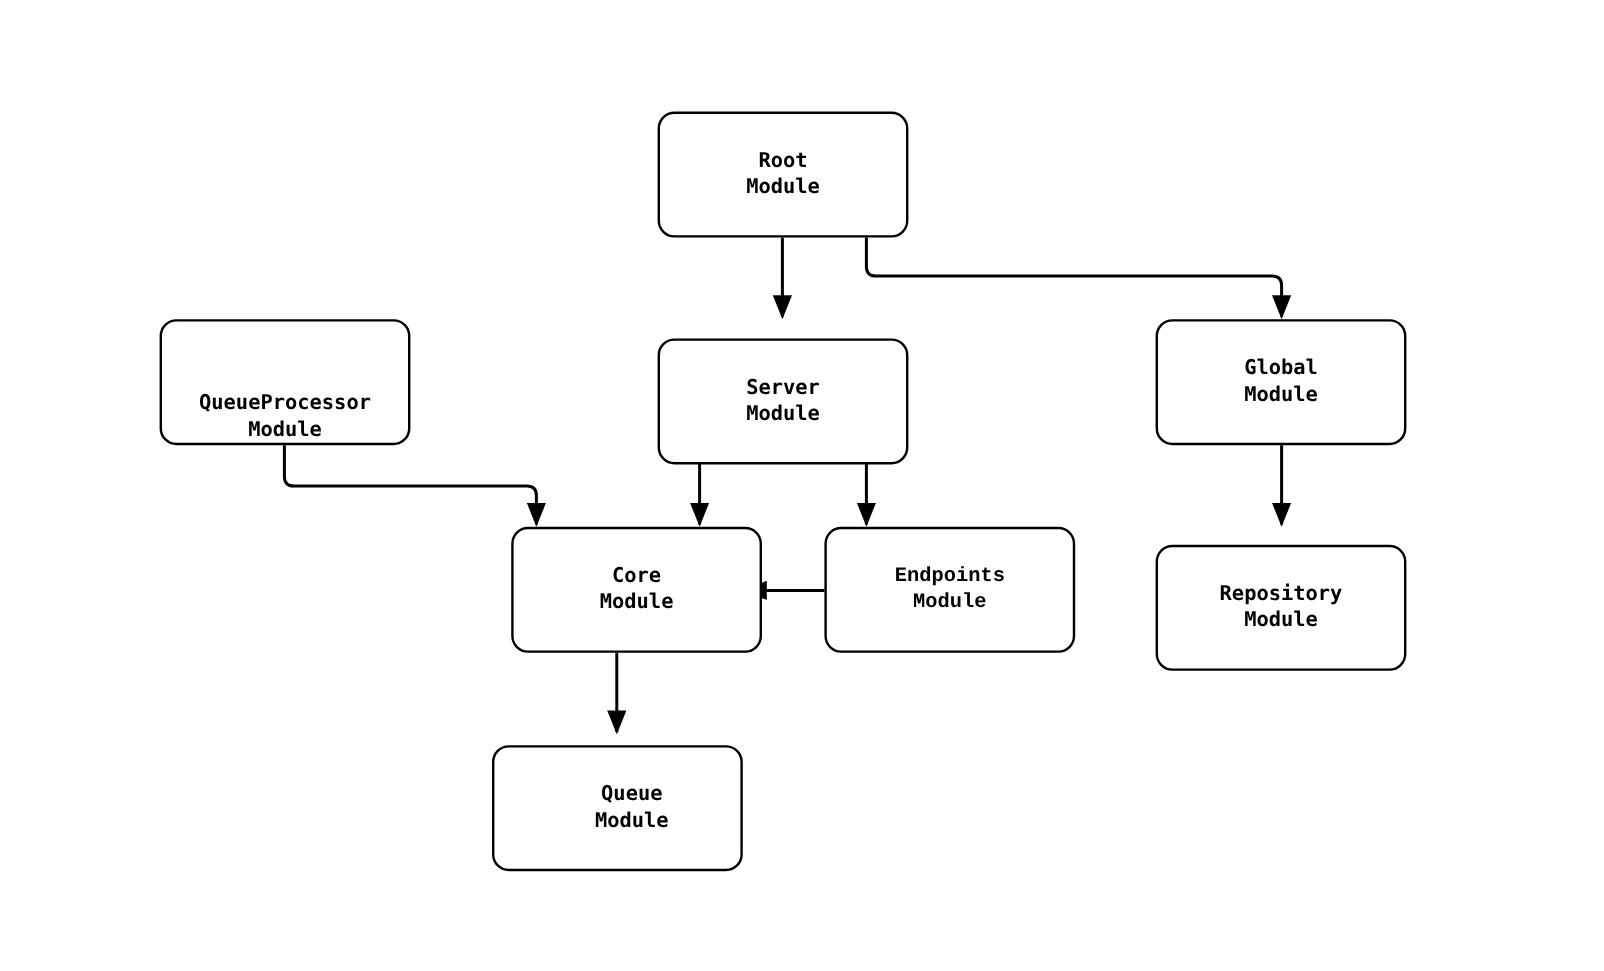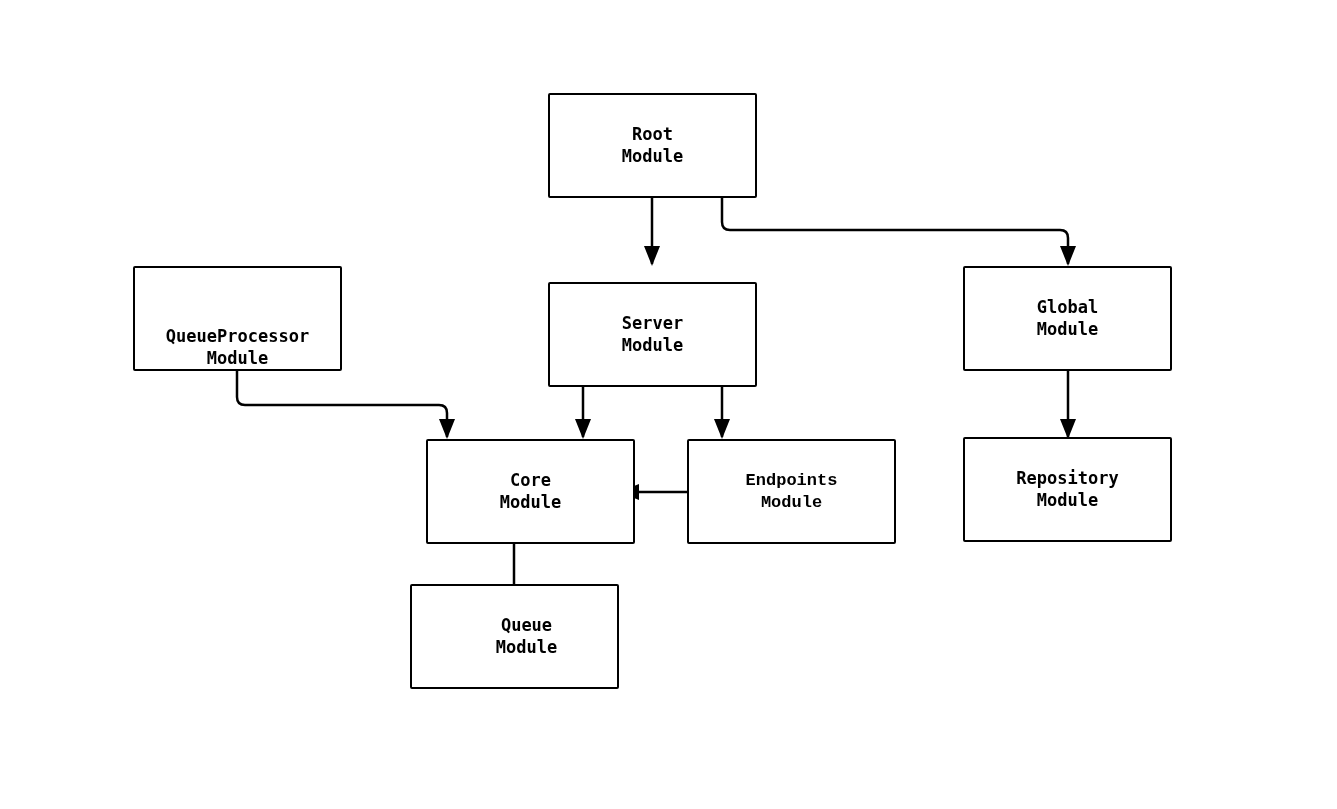--- a/index.html
+++ b/index.html
@@ -25,39 +25,39 @@
     stroke: #000000;
     stroke-width: 2.5;
   }
   .node {
     position: absolute;
     width: 209px;
     height: 105px;
     box-sizing: border-box;
     background: #ffffff;
     border: 2.5px solid #000000;
-    border-radius: 2px;
+    border-radius: 14px;
     display: flex;
     flex-direction: column;
     align-items: center;
     justify-content: center;
     text-align: center;
     font-size: 17px;
     font-weight: bold;
     line-height: 21.5px;
     color: #000000;
   }
   .node-root          { left: 548px; top:  93px; }
   .node-queueprocessor{ left: 133px; top: 266px; justify-content: flex-end; }
   .node-server        { left: 548px; top: 282px; }
   .node-global        { left: 963px; top: 266px; }
   .node-core          { left: 410px; top: 439px; margin-left: 16px; }
   .node-endpoints     { left: 687px; top: 439px; font-family: Liberation Mono, monospace; }
-  .node-repository    { left: 963px; top: 437px; }
-  .node-queue         { left: 410px; top: 584px; padding-left: 24px; }
+  .node-repository    { left: 963px; top: 454px; }
+  .node-queue         { left: 410px; top: 621px; padding-left: 24px; }
 </style>
 </head>
 <body>
 
 <div class="canvas">
 
   <svg class="edges-layer" width="1337" height="809" viewBox="0 0 1337 809" xmlns="http://www.w3.org/2000/svg">
     <defs>
       <marker id="arrowhead" viewBox="0 0 10 8" refX="9" refY="4" markerWidth="20" markerHeight="16" orient="auto" markerUnits="userSpaceOnUse">
         <path d="M0,0 L10,4 L0,8 Z" fill="#000000"></path>

